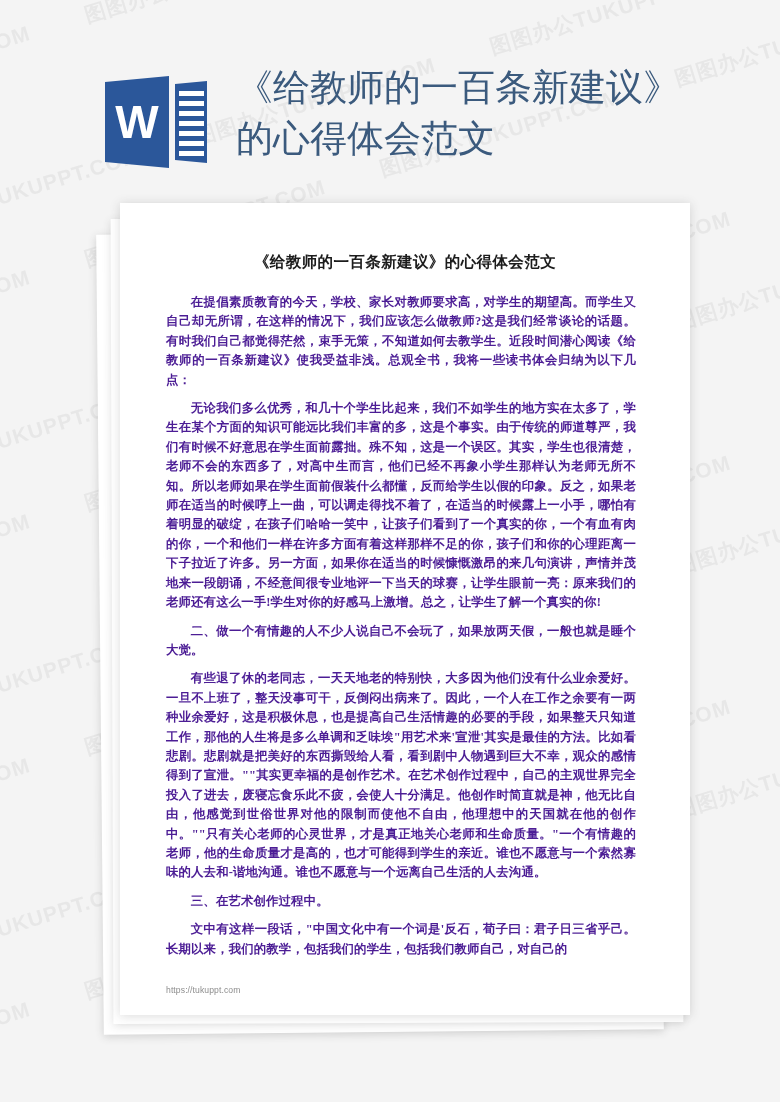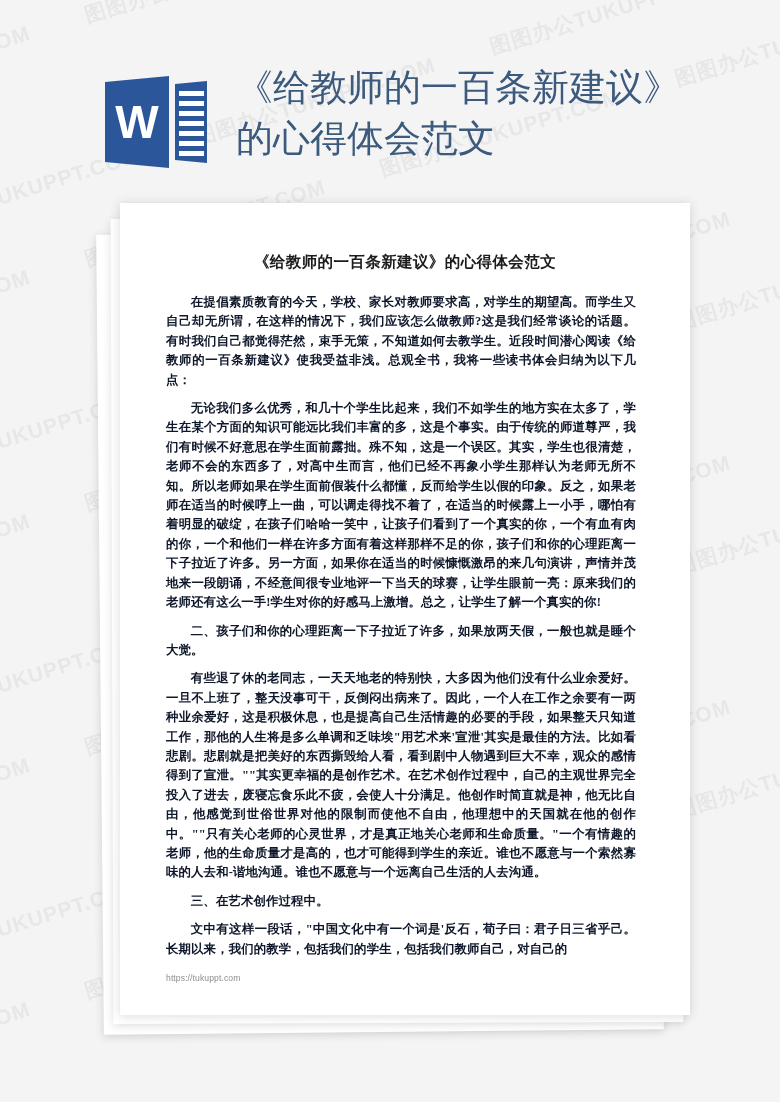--- a/index.html
+++ b/index.html
@@ -112,36 +112,36 @@
     font-weight: 700;
     line-height: 22px;
     color: #1c1c1c;
     letter-spacing: 0.4px;
     margin-bottom: 20px;
     font-family: "Liberation Serif", "DejaVu Serif", serif;
   }
   .doc-para {
     font-size: 12.4px;
     line-height: 19.4px;
-    color: #0f172a;
+    color: #4c1d95;
     text-align: justify;
     text-justify: inter-ideograph;
     text-indent: 2em;
     margin: 0 8px 9px 0;
     letter-spacing: 0.15px;
     font-family: "Liberation Serif", "DejaVu Serif", serif;
     font-weight: 600;
   }
   .doc-para.heading {
     font-weight: 700;
   }
   .page-footer {
     position: absolute;
     left: 46px;
-    bottom: 32px;
+    bottom: 20px;
     font-family: "Liberation Sans", sans-serif;
     font-size: 8.6px;
     color: #8d8d8d;
     letter-spacing: 0.1px;
   }
 </style>
 </head>
 <body>
 
 <div class="header">
@@ -171,21 +171,21 @@
 
 <div class="page-stack page-back-2"></div>
 <div class="page-stack page-back-1"></div>
 
 <div class="page">
   <div class="page-inner">
     <div class="doc-title">《给教师的一百条新建议》的心得体会范文</div>
     <div id="para-host">
         <p class="doc-para">在提倡素质教育的今天，学校、家长对教师要求高，对学生的期望高。而学生又自己却无所谓，在这样的情况下，我们应该怎么做教师?这是我们经常谈论的话题。有时我们自己都觉得茫然，束手无策，不知道如何去教学生。近段时间潜心阅读《给教师的一百条新建议》使我受益非浅。总观全书，我将一些读书体会归纳为以下几点：</p>
         <p class="doc-para">无论我们多么优秀，和几十个学生比起来，我们不如学生的地方实在太多了，学生在某个方面的知识可能远比我们丰富的多，这是个事实。由于传统的师道尊严，我们有时候不好意思在学生面前露拙。殊不知，这是一个误区。其实，学生也很清楚，老师不会的东西多了，对高中生而言，他们已经不再象小学生那样认为老师无所不知。所以老师如果在学生面前假装什么都懂，反而给学生以假的印象。反之，如果老师在适当的时候哼上一曲，可以调走得找不着了，在适当的时候露上一小手，哪怕有着明显的破绽，在孩子们哈哈一笑中，让孩子们看到了一个真实的你，一个有血有肉的你，一个和他们一样在许多方面有着这样那样不足的你，孩子们和你的心理距离一下子拉近了许多。另一方面，如果你在适当的时候慷慨激昂的来几句演讲，声情并茂地来一段朗诵，不经意间很专业地评一下当天的球赛，让学生眼前一亮：原来我们的老师还有这么一手!学生对你的好感马上激增。总之，让学生了解一个真实的你!</p>
-        <p class="doc-para heading">二、孩子们和你的心理距离一下子拉近了许多，如果放两天假，一般也就是睡个大觉。</p>
+        <p class="doc-para heading">二、做一个有情趣的人不少人说自己不会玩了，如果放两天假，一般也就是睡个大觉。</p>
         <p class="doc-para">有些退了休的老同志，一天天地老的特别快，大多因为他们没有什么业余爱好。一旦不上班了，整天没事可干，反倒闷出病来了。因此，一个人在工作之余要有一两种业余爱好，这是积极休息，也是提高自己生活情趣的必要的手段，如果整天只知道工作，那他的人生将是多么单调和乏味埃"用艺术来'宣泄'其实是最佳的方法。比如看悲剧。悲剧就是把美好的东西撕毁给人看，看到剧中人物遇到巨大不幸，观众的感情得到了宣泄。""其实更幸福的是创作艺术。在艺术创作过程中，自己的主观世界完全投入了进去，废寝忘食乐此不疲，会使人十分满足。他创作时简直就是神，他无比自由，他感觉到世俗世界对他的限制而使他不自由，他理想中的天国就在他的创作中。""只有关心老师的心灵世界，才是真正地关心老师和生命质量。"一个有情趣的老师，他的生命质量才是高的，也才可能得到学生的亲近。谁也不愿意与一个索然寡味的人去和-谐地沟通。谁也不愿意与一个远离自己生活的人去沟通。</p>
         <p class="doc-para heading">三、在艺术创作过程中。</p>
         <p class="doc-para">文中有这样一段话，"中国文化中有一个词是'反石，荀子曰：君子日三省乎己。长期以来，我们的教学，包括我们的学生，包括我们教师自己，对自己的</p>
       </div>
   </div>
   <div class="page-footer">https://tukuppt.com</div>
 </div>
 
 <div class="wm-layer" id="wm-layer">
     <div class="wm-row" style="top: 92px; left: -210px;"><span>图图办公TUKUPPT.COM</span><span>图图办公TUKUPPT.COM</span></div>

